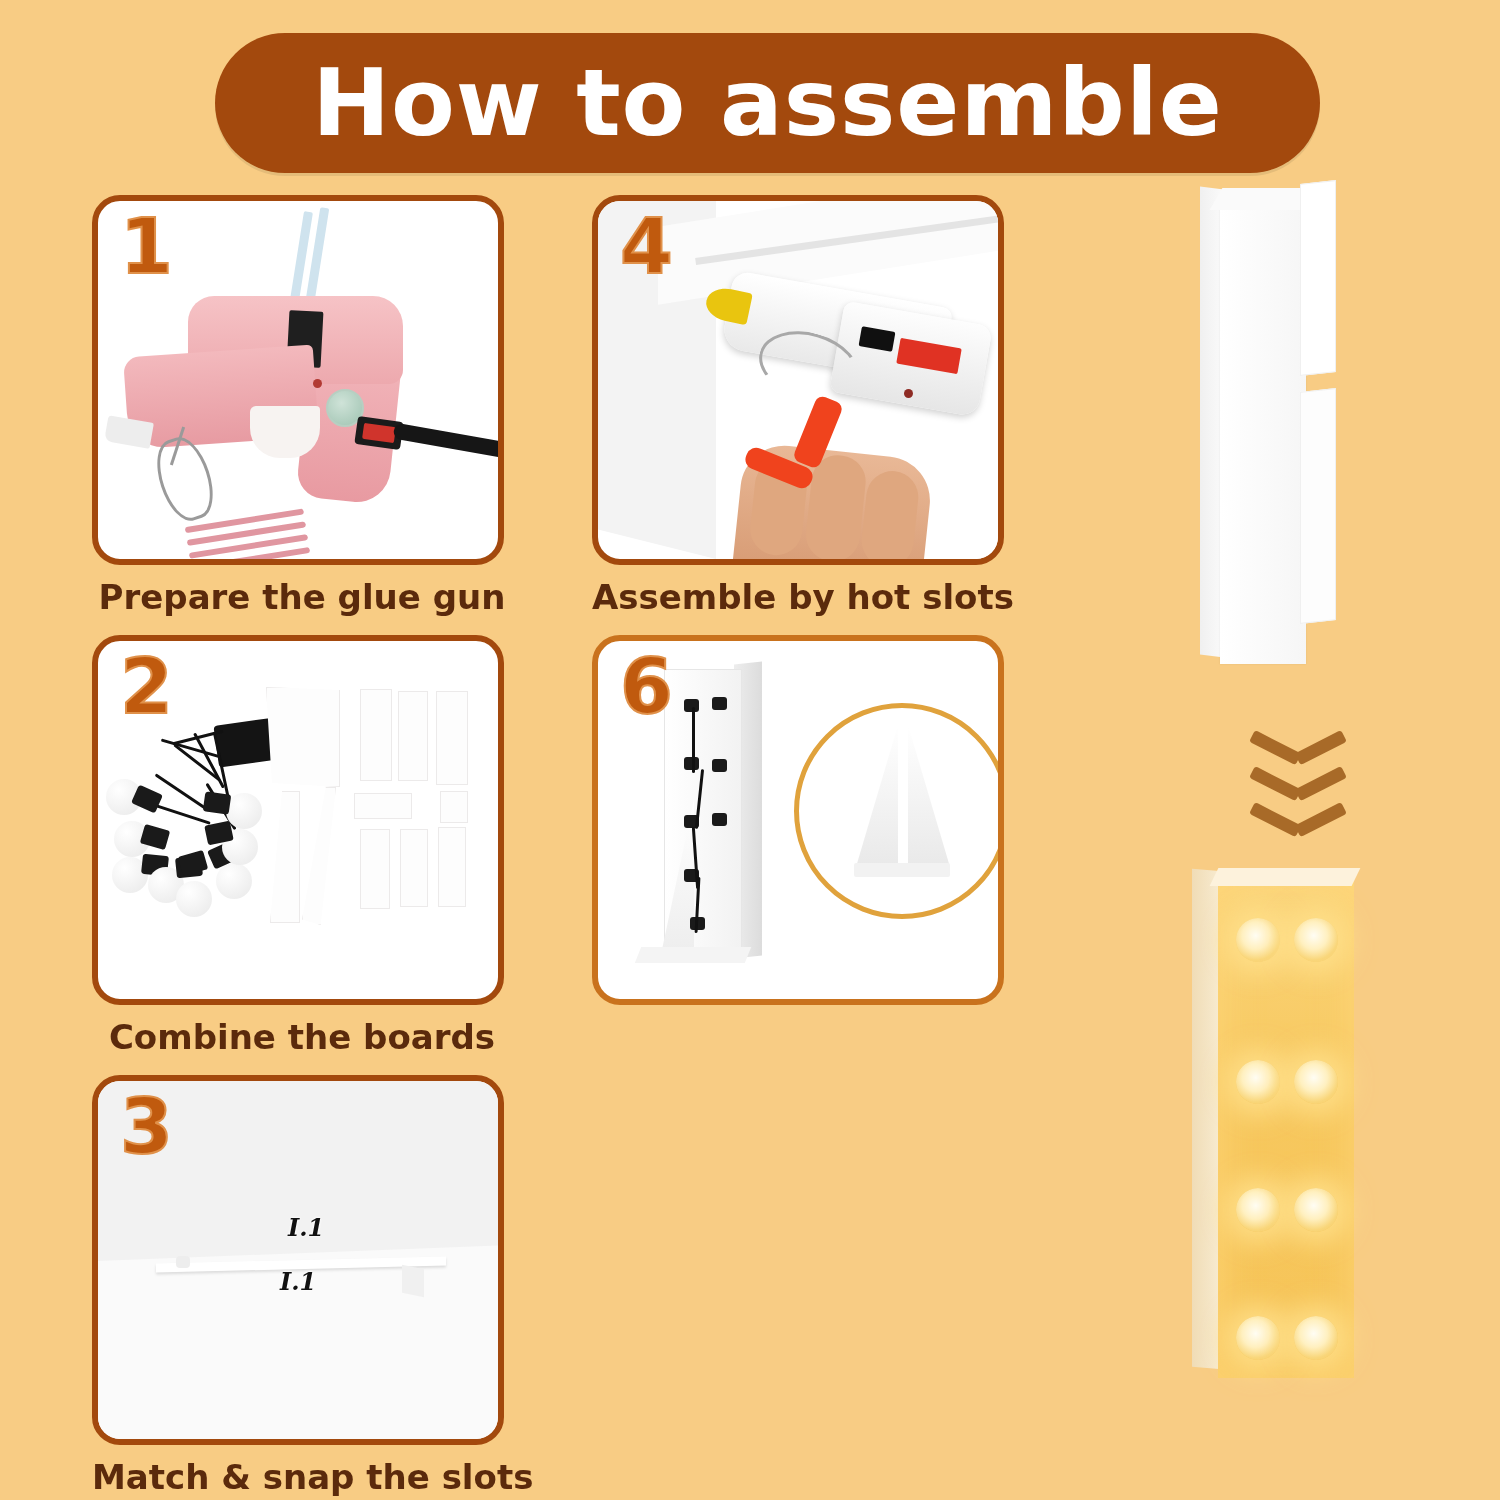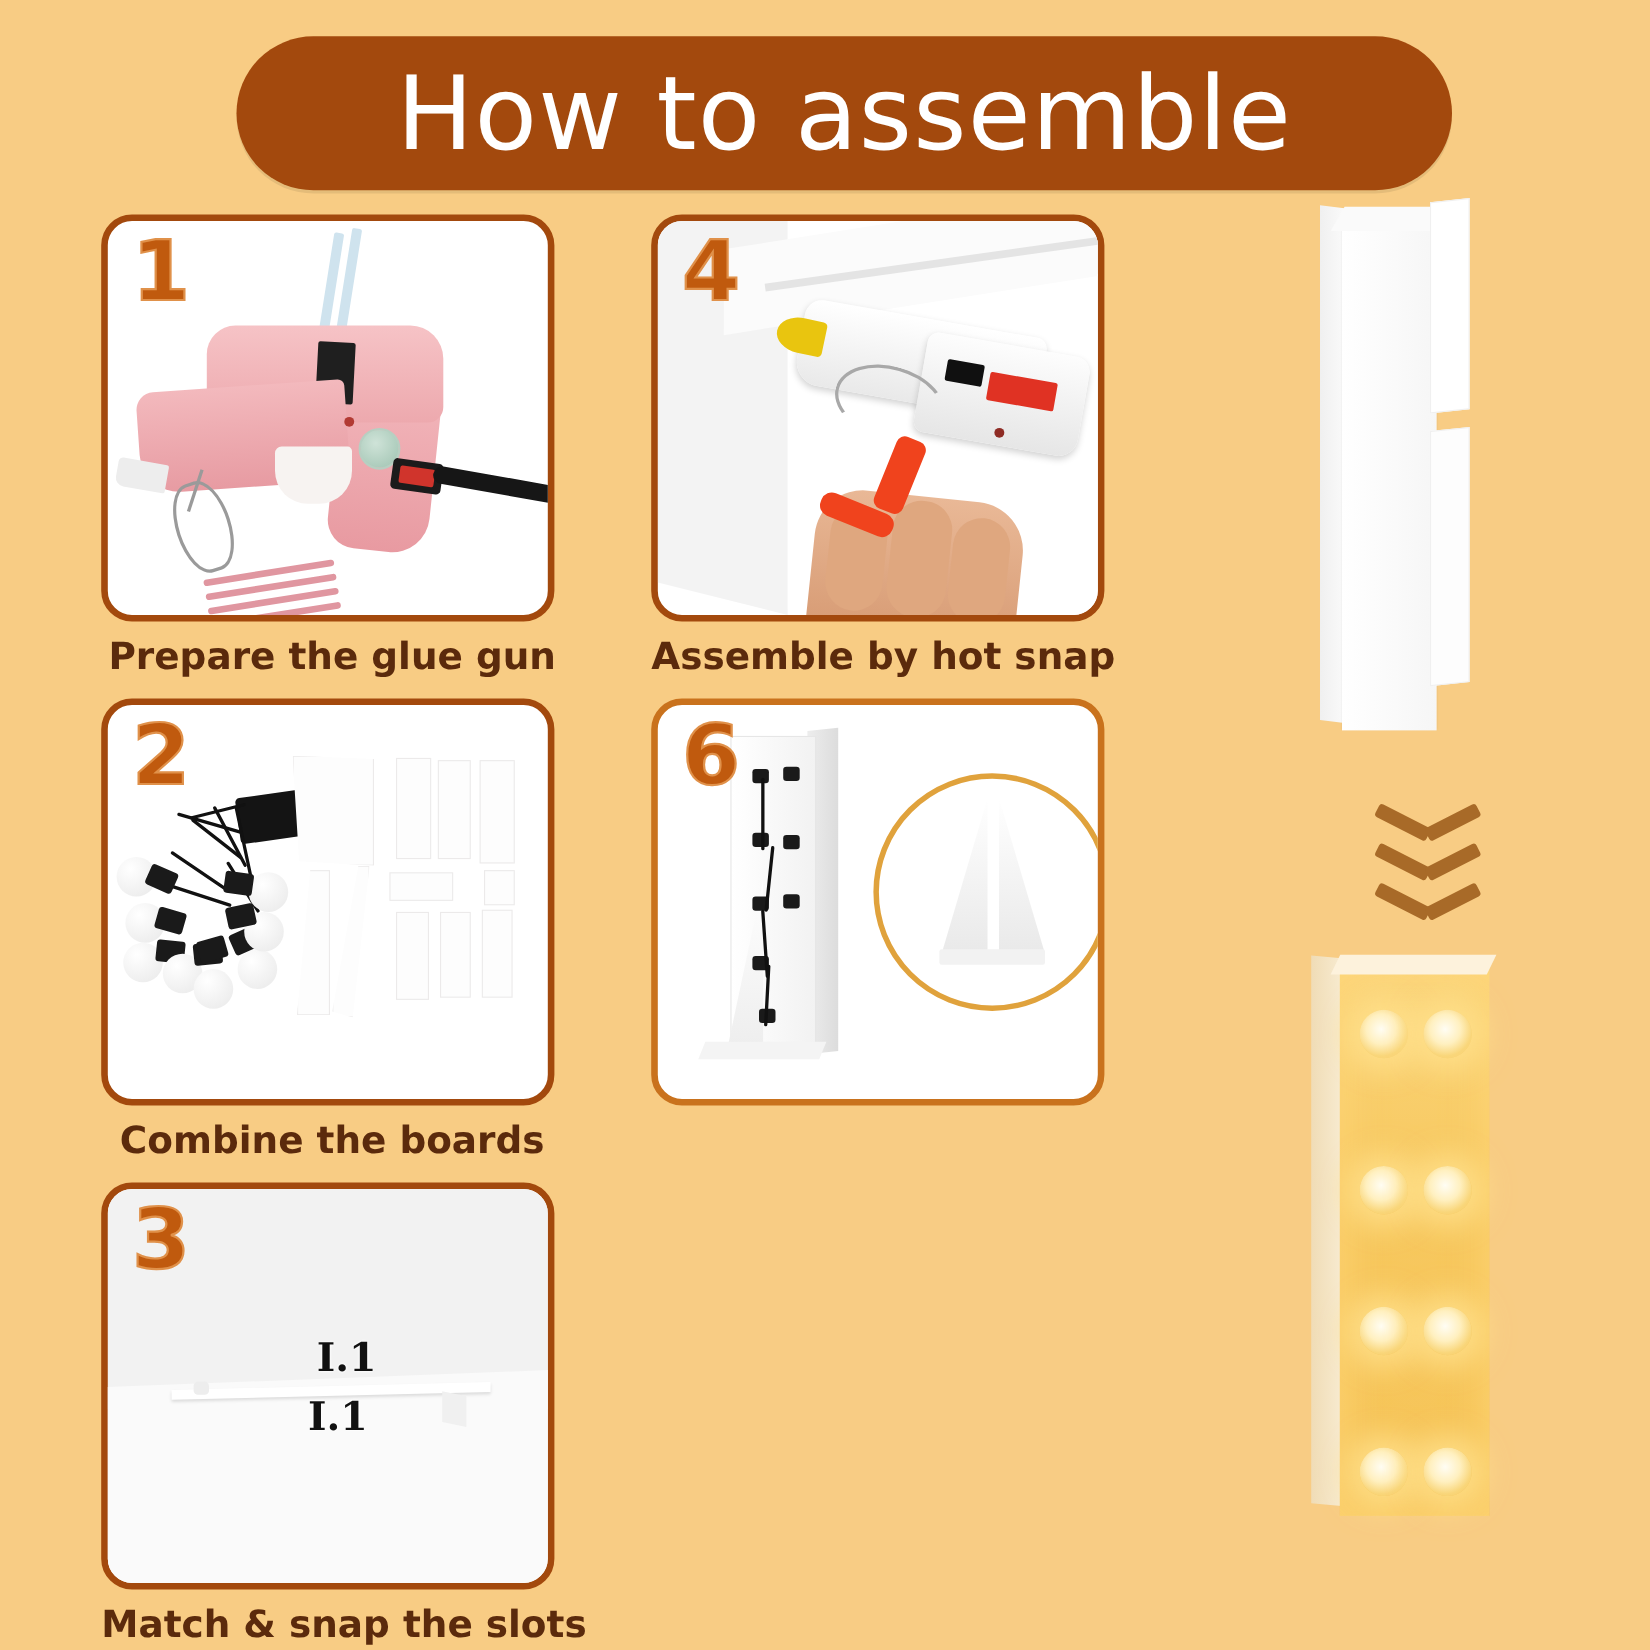--- a/index.html
+++ b/index.html
@@ -11,21 +11,21 @@
     position:relative;
   }
   
   .header-pill{
     position:absolute;left:215px;top:33px;width:1105px;height:140px;
     background:#a3490d;border-radius:70px;
     display:flex;align-items:center;justify-content:center;
     box-shadow:0 3px 0 rgba(0,0,0,.08);
   }
   .header-title{
-    color:#ffffff;font-size:93px;font-weight:normal;letter-spacing:1px;
+    color:#ffffff;font-size:93px;font-weight:bold;letter-spacing:1px;
     font-family:"DejaVu Sans", sans-serif;
     white-space:nowrap;line-height:1;
   }
   
   .steps{position:absolute;left:0;top:195px;width:1040px;}
   .col{position:absolute;top:0;width:420px;}
   .col-left{left:92px;}
   .col-right{left:592px;}
   .card{
     position:relative;width:412px;height:370px;
@@ -109,21 +109,21 @@
   .board{position:absolute;background:#fdfdfd;border:1px solid #eceaea;}
 
   
   .p3-back{position:absolute;left:0;top:0;width:100%;height:56%;background:#f2f2f2;}
   .p3-floor{position:absolute;left:-10px;top:48%;width:108%;height:60%;
     background:#fafafa;transform:skewY(-2.2deg);}
   .p3-rail{position:absolute;left:58px;top:50%;width:290px;height:9px;background:#ffffff;
     box-shadow:0 2px 3px rgba(0,0,0,.12);transform:skewY(-1.4deg);}
   .p3-tab{position:absolute;left:304px;top:52%;width:22px;height:28px;background:#f0f0f0;transform:skewY(12deg);}
   .p3-tab2{position:absolute;left:78px;top:49%;width:14px;height:12px;background:#ededed;border-radius:4px;}
-  .p3-lab{position:absolute;color:#111;font-size:36px;font-weight:bold;
+  .p3-lab{position:absolute;color:#111;font-size:24px;font-weight:bold;font-style:italic;
     font-family:"DejaVu Serif", serif;text-shadow:0 0 3px #fff,0 0 3px #fff;}
 
   
   .p4-wallL{position:absolute;left:0;top:0;width:118px;height:100%;background:#f3f3f3;transform:skewY(14deg);transform-origin:right top;}
   .p4-wallT{position:absolute;left:60px;top:-6px;width:100%;height:78px;background:#fbfbfb;transform:skewY(-9deg);}
   .p4-face{position:absolute;left:30px;top:48px;width:100%;height:100%;background:#ffffff;}
   .p4-edge{position:absolute;left:96px;top:34px;width:330px;height:7px;background:#e4e4e4;transform:rotate(-8deg);}
   .p4-body{position:absolute;left:128px;top:88px;width:222px;height:78px;
     background:linear-gradient(180deg,#ffffff,#e9e9e9);border-radius:16px 10px 12px 22px;transform:rotate(10deg);
     box-shadow:0 3px 7px rgba(0,0,0,.18);}
@@ -339,21 +339,21 @@
           <div class="p4-trigger"></div>
           <div class="p4-body"></div>
           <div class="p4-body2"></div>
           <div class="p4-blklabel"></div>
           <div class="p4-redlabel"></div>
           <div class="p4-dot"></div>
           <div class="p4-wirehook"></div>
           <div class="p4-nozzle"></div>
         </div>
       </div>
-      <div class="caption">Assemble by hot snap</div>
+      <div class="caption">Assemble by hot slots</div>
     </div>
 
 
     <div>
       <div class="card thin-border">
         <div class="step-num">6</div>
         <div class="slot">
           <div class="p6-side"></div>
           <div class="p6-box"></div>
           <div class="p6-stand"></div>

